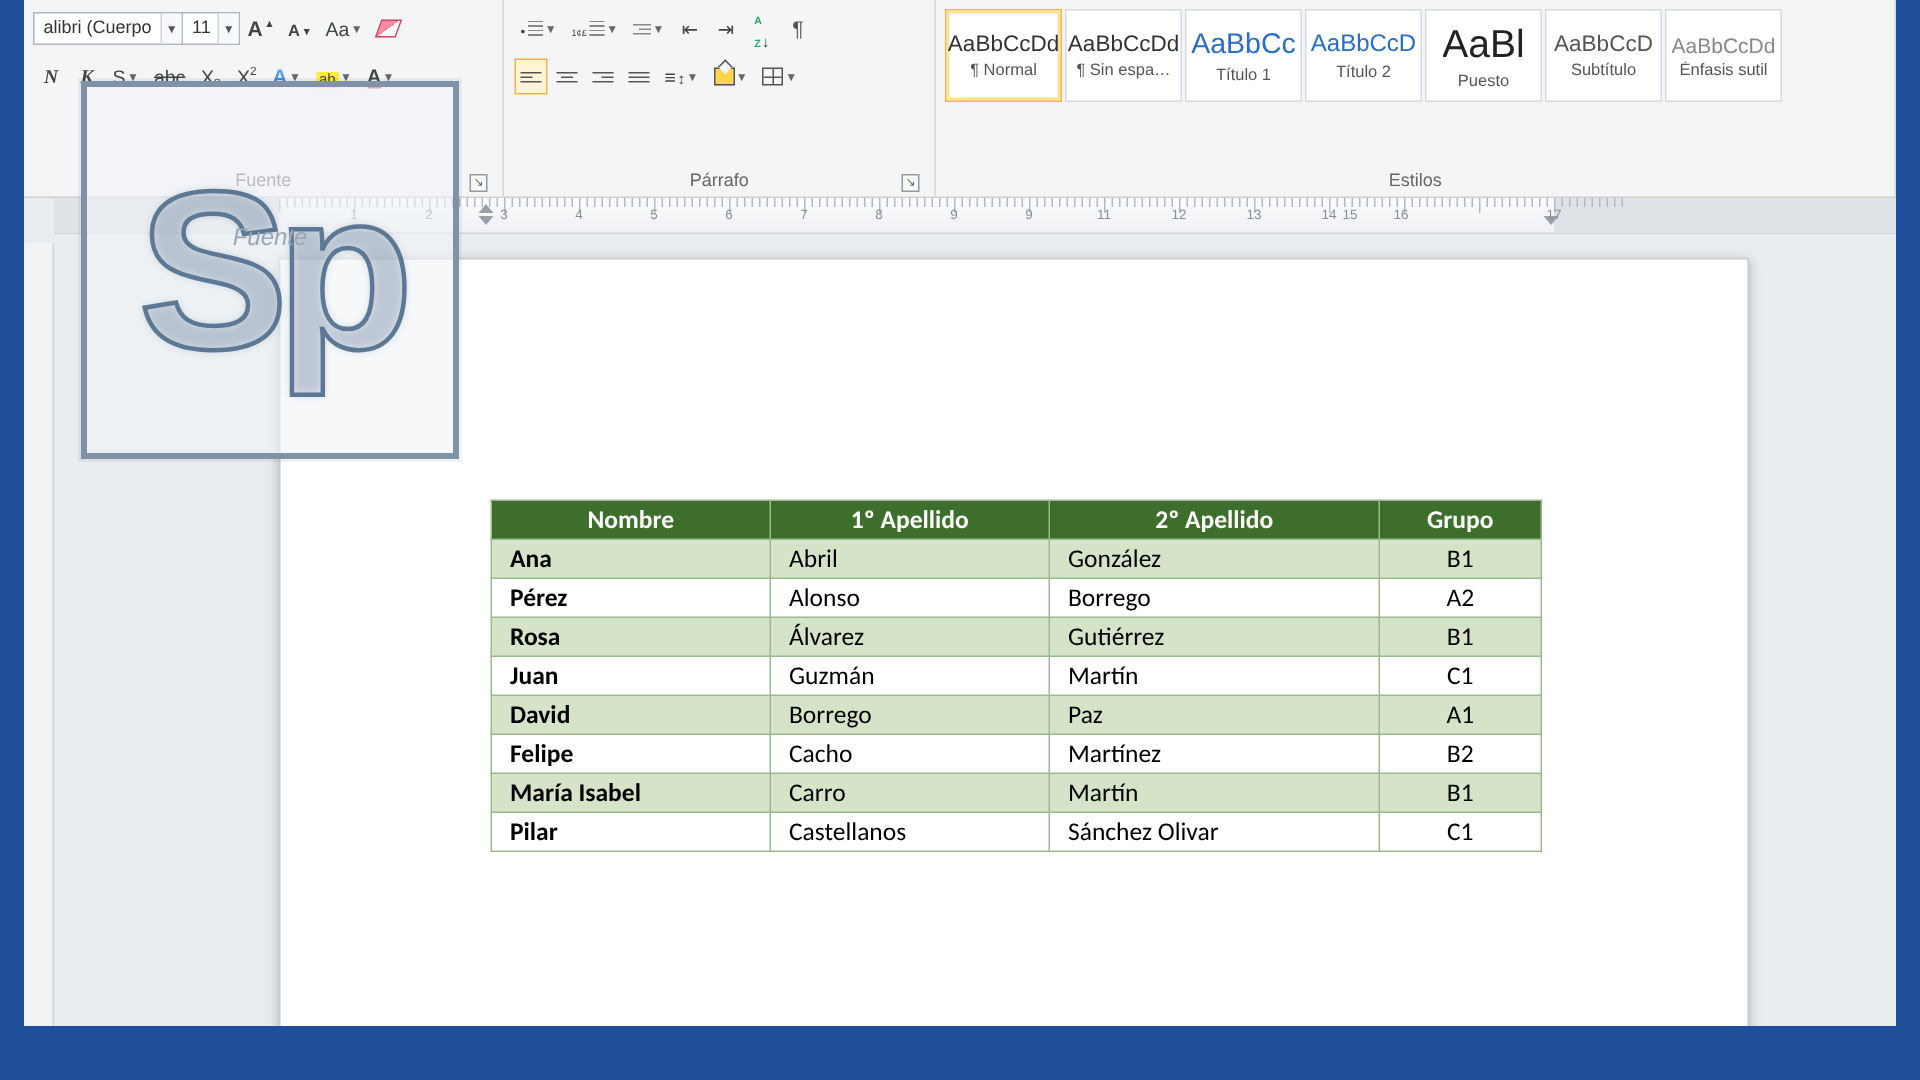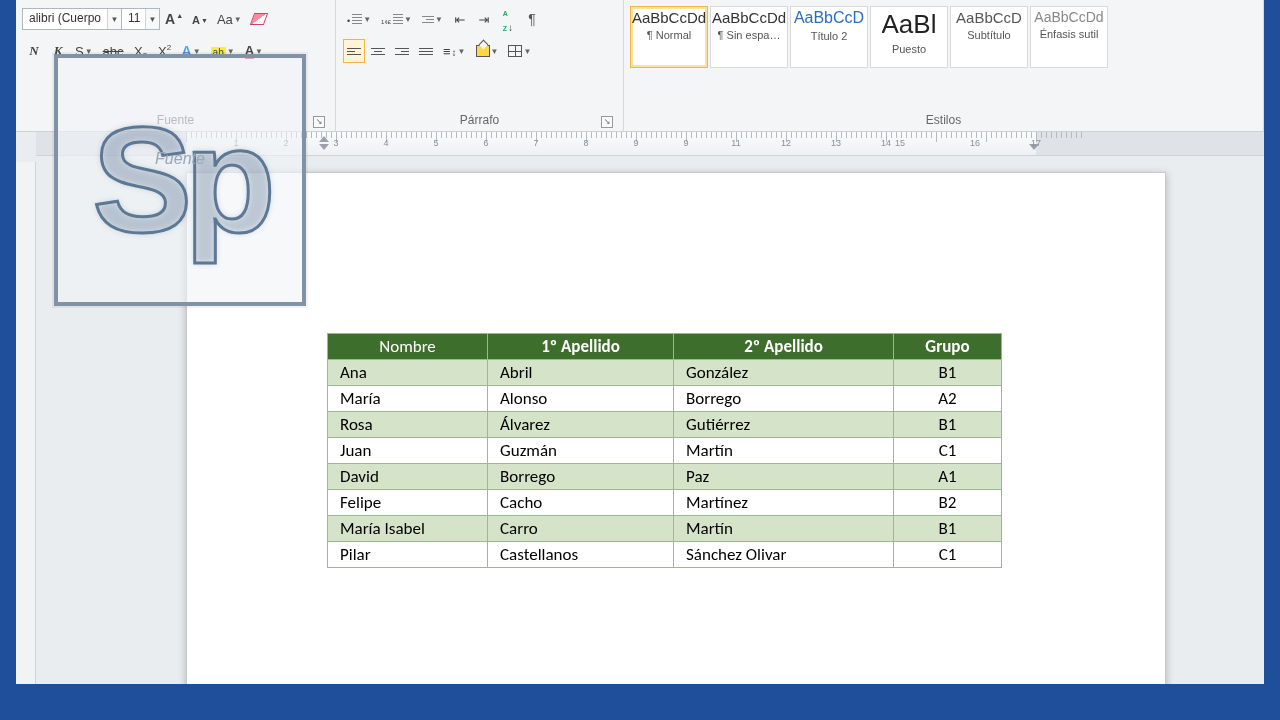--- a/index.html
+++ b/index.html
@@ -152,21 +152,21 @@
   .ic-textfx::before{content:"A";font-size:14px;font-weight:bold;
     background:linear-gradient(#6bb7ff,#2a7bd6);-webkit-background-clip:text;color:transparent;}
   .ic-hilite::before{content:"ab";font-size:10px;background:#ffeb3b;padding:0 2px;}
   .ic-fontcolor::before{content:"A";font-size:13px;font-weight:bold;}
   .ic-fontcolor::after{content:"";display:block;height:3px;background:#d32f2f;margin-top:-2px;}
 
   
   .styles-body{display:flex;gap:2px;}
   .style-tile{
     width:78px;height:62px;border:1px solid #d7d9dc;background:#fff;
-    display:flex;flex-direction:column;align-items:center;
+    display:flex;flex-direction:column;align-items:center;justify-content:center;
     padding:2px;
   }
   .style-tile.sel{border:1px solid #f0b44a;box-shadow:0 0 0 2px #ffe29a inset;}
   .style-preview{font-size:15px;color:#333;overflow:hidden;white-space:nowrap;}
   .style-caption{font-size:11px;color:#555;margin-top:3px;white-space:nowrap;overflow:hidden;max-width:100%;}
 
   
   .workspace{
     position:absolute;
     left:0;right:0;top:132px;bottom:0;
@@ -217,21 +217,21 @@
     border:1px solid #9bb98f;
     padding:2px 12px;
     height:25px;
   }
   .datatable th{
     background:#3d6e2b;
     color:#fff;
     font-weight:bold;
     text-align:center;
   }
-  .datatable .c0{font-weight:normal;width:160px;}
+  .datatable .c0{font-weight:bold;width:186px;}
   .datatable .c1{width:186px;}
   .datatable .c2{width:220px;}
   .datatable .c3{width:108px;text-align:center;}
   .datatable tr.band td{background:#d5e3c8;}
   .datatable tr.plain td{background:#fff;}
 
   
   .wm{
     position:absolute;
     left:54px; top:54px;
@@ -398,20 +398,24 @@
 
     <div class="rgroup" style="flex:1">
       <div class="body styles-body" id="styles-gallery">
           <div class="style-tile sel">
             <div class="style-preview" style="color: rgb(51, 51, 51); font-size: 15px;">AaBbCcDd</div>
             <div class="style-caption">¶ Normal</div>
           </div>
           <div class="style-tile">
             <div class="style-preview" style="color: rgb(51, 51, 51); font-size: 15px;">AaBbCcDd</div>
             <div class="style-caption">¶ Sin espa…</div>
+          </div>
+          <div class="style-tile">
+            <div class="style-preview" style="color: rgb(42, 109, 194); font-size: 19px;">AaBbCc</div>
+            <div class="style-caption">Título 1</div>
           </div>
           <div class="style-tile">
             <div class="style-preview" style="color: rgb(42, 109, 194); font-size: 16px;">AaBbCcD</div>
             <div class="style-caption">Título 2</div>
           </div>
           <div class="style-tile">
             <div class="style-preview" style="color: rgb(34, 34, 34); font-size: 26px;">AaBl</div>
             <div class="style-caption">Puesto</div>
           </div>
           <div class="style-tile">
@@ -617,21 +621,21 @@
           <div class="tick big" style="left: 950px;"></div>
           <div class="tick" style="left: 955px;"></div>
           <div class="tick" style="left: 960px;"></div>
           <div class="tick" style="left: 965px;"></div>
           <div class="tick" style="left: 970px;"></div>
           <div class="tick" style="left: 975px;"></div>
           <div class="tick" style="left: 980px;"></div>
           <div class="tick" style="left: 985px;"></div>
           <div class="tick" style="left: 990px;"></div>
           <div class="tick" style="left: 995px;"></div>
-          <div class="ticklabel" style="left: 939px;">16</div>
+          <div class="ticklabel" style="left: 898px;">16</div>
           <div class="tick big" style="left: 1000px;"></div>
           <div class="tick" style="left: 1005px;"></div>
           <div class="tick" style="left: 1010px;"></div>
           <div class="tick" style="left: 1015px;"></div>
           <div class="tick" style="left: 1020px;"></div>
           <div class="tick" style="left: 1025px;"></div>
           <div class="tick" style="left: 1030px;"></div>
           <div class="tick" style="left: 1035px;"></div>
           <div class="tick" style="left: 1040px;"></div>
           <div class="tick" style="left: 1045px;"></div>
@@ -650,21 +654,21 @@
             </tr>
           </thead>
         <tbody id="tbody">
             <tr class="band">
               <td class="c0">Ana</td>
               <td class="c1">Abril</td>
               <td class="c2">González</td>
               <td class="c3">B1</td>
             </tr>
             <tr class="plain">
-              <td class="c0">María</td>
+              <td class="c0">Pérez</td>
               <td class="c1">Alonso</td>
               <td class="c2">Borrego</td>
               <td class="c3">A2</td>
             </tr>
             <tr class="band">
               <td class="c0">Rosa</td>
               <td class="c1">Álvarez</td>
               <td class="c2">Gutiérrez</td>
               <td class="c3">B1</td>
             </tr>

